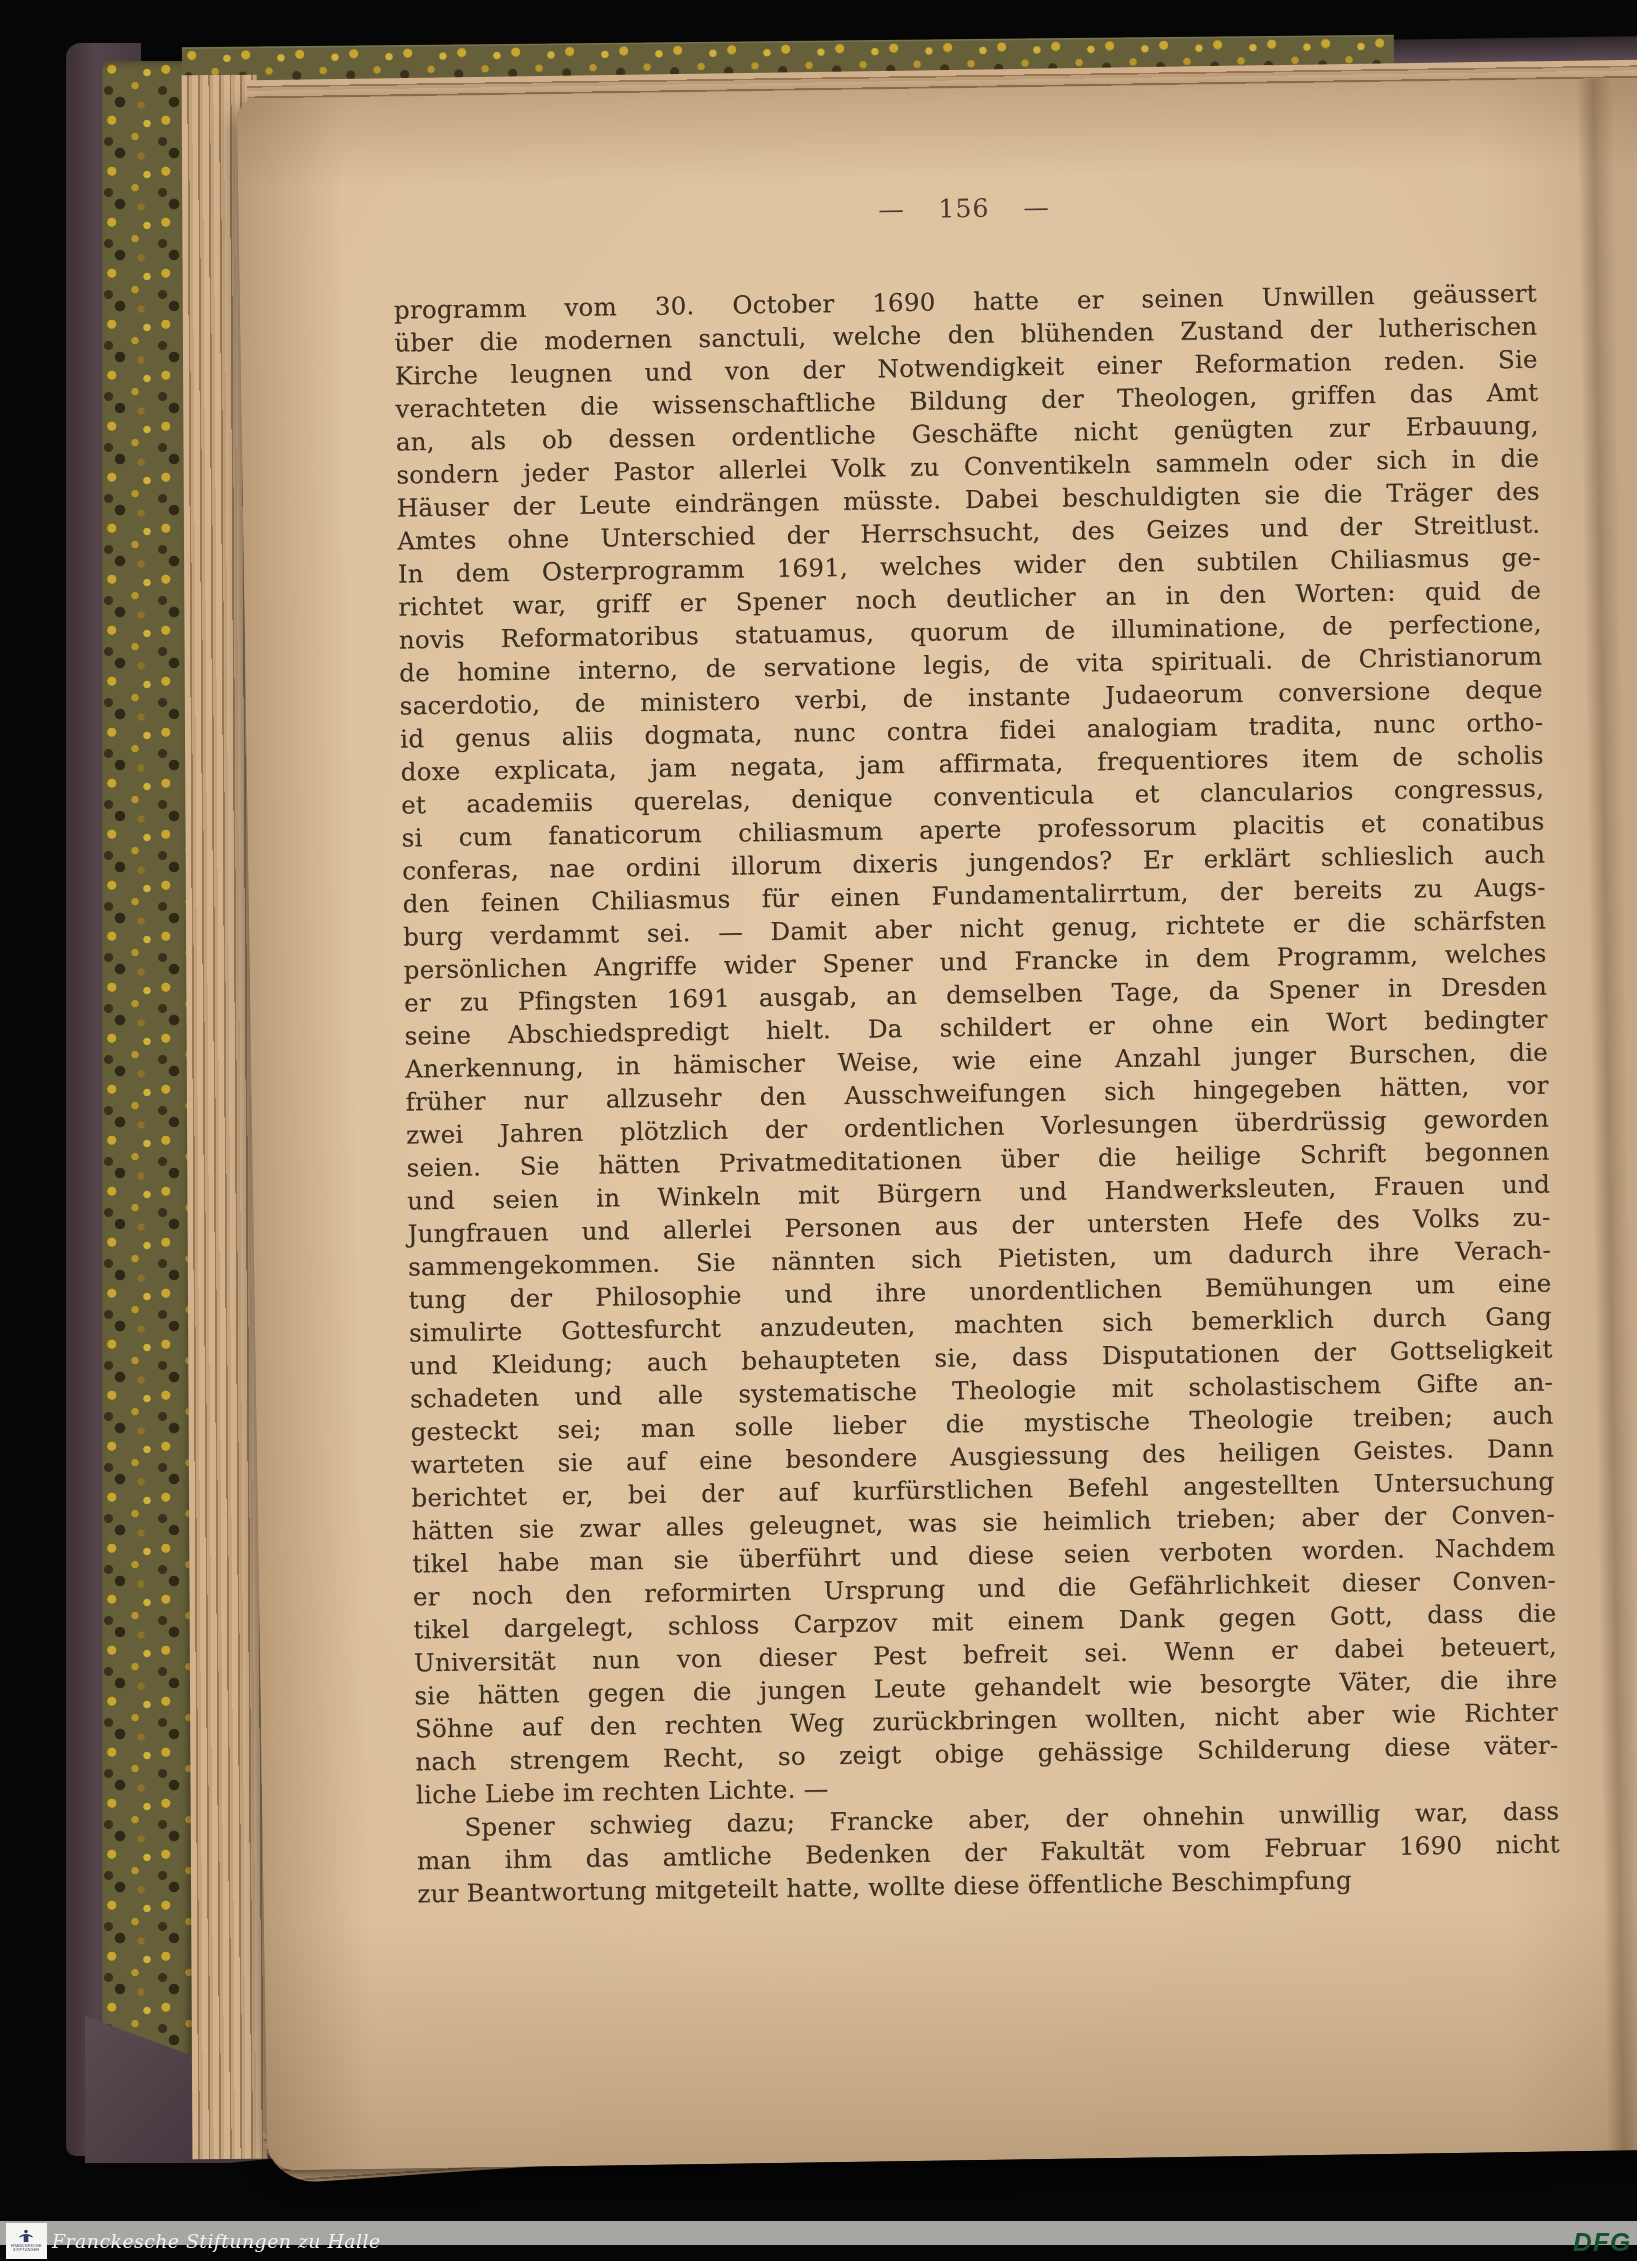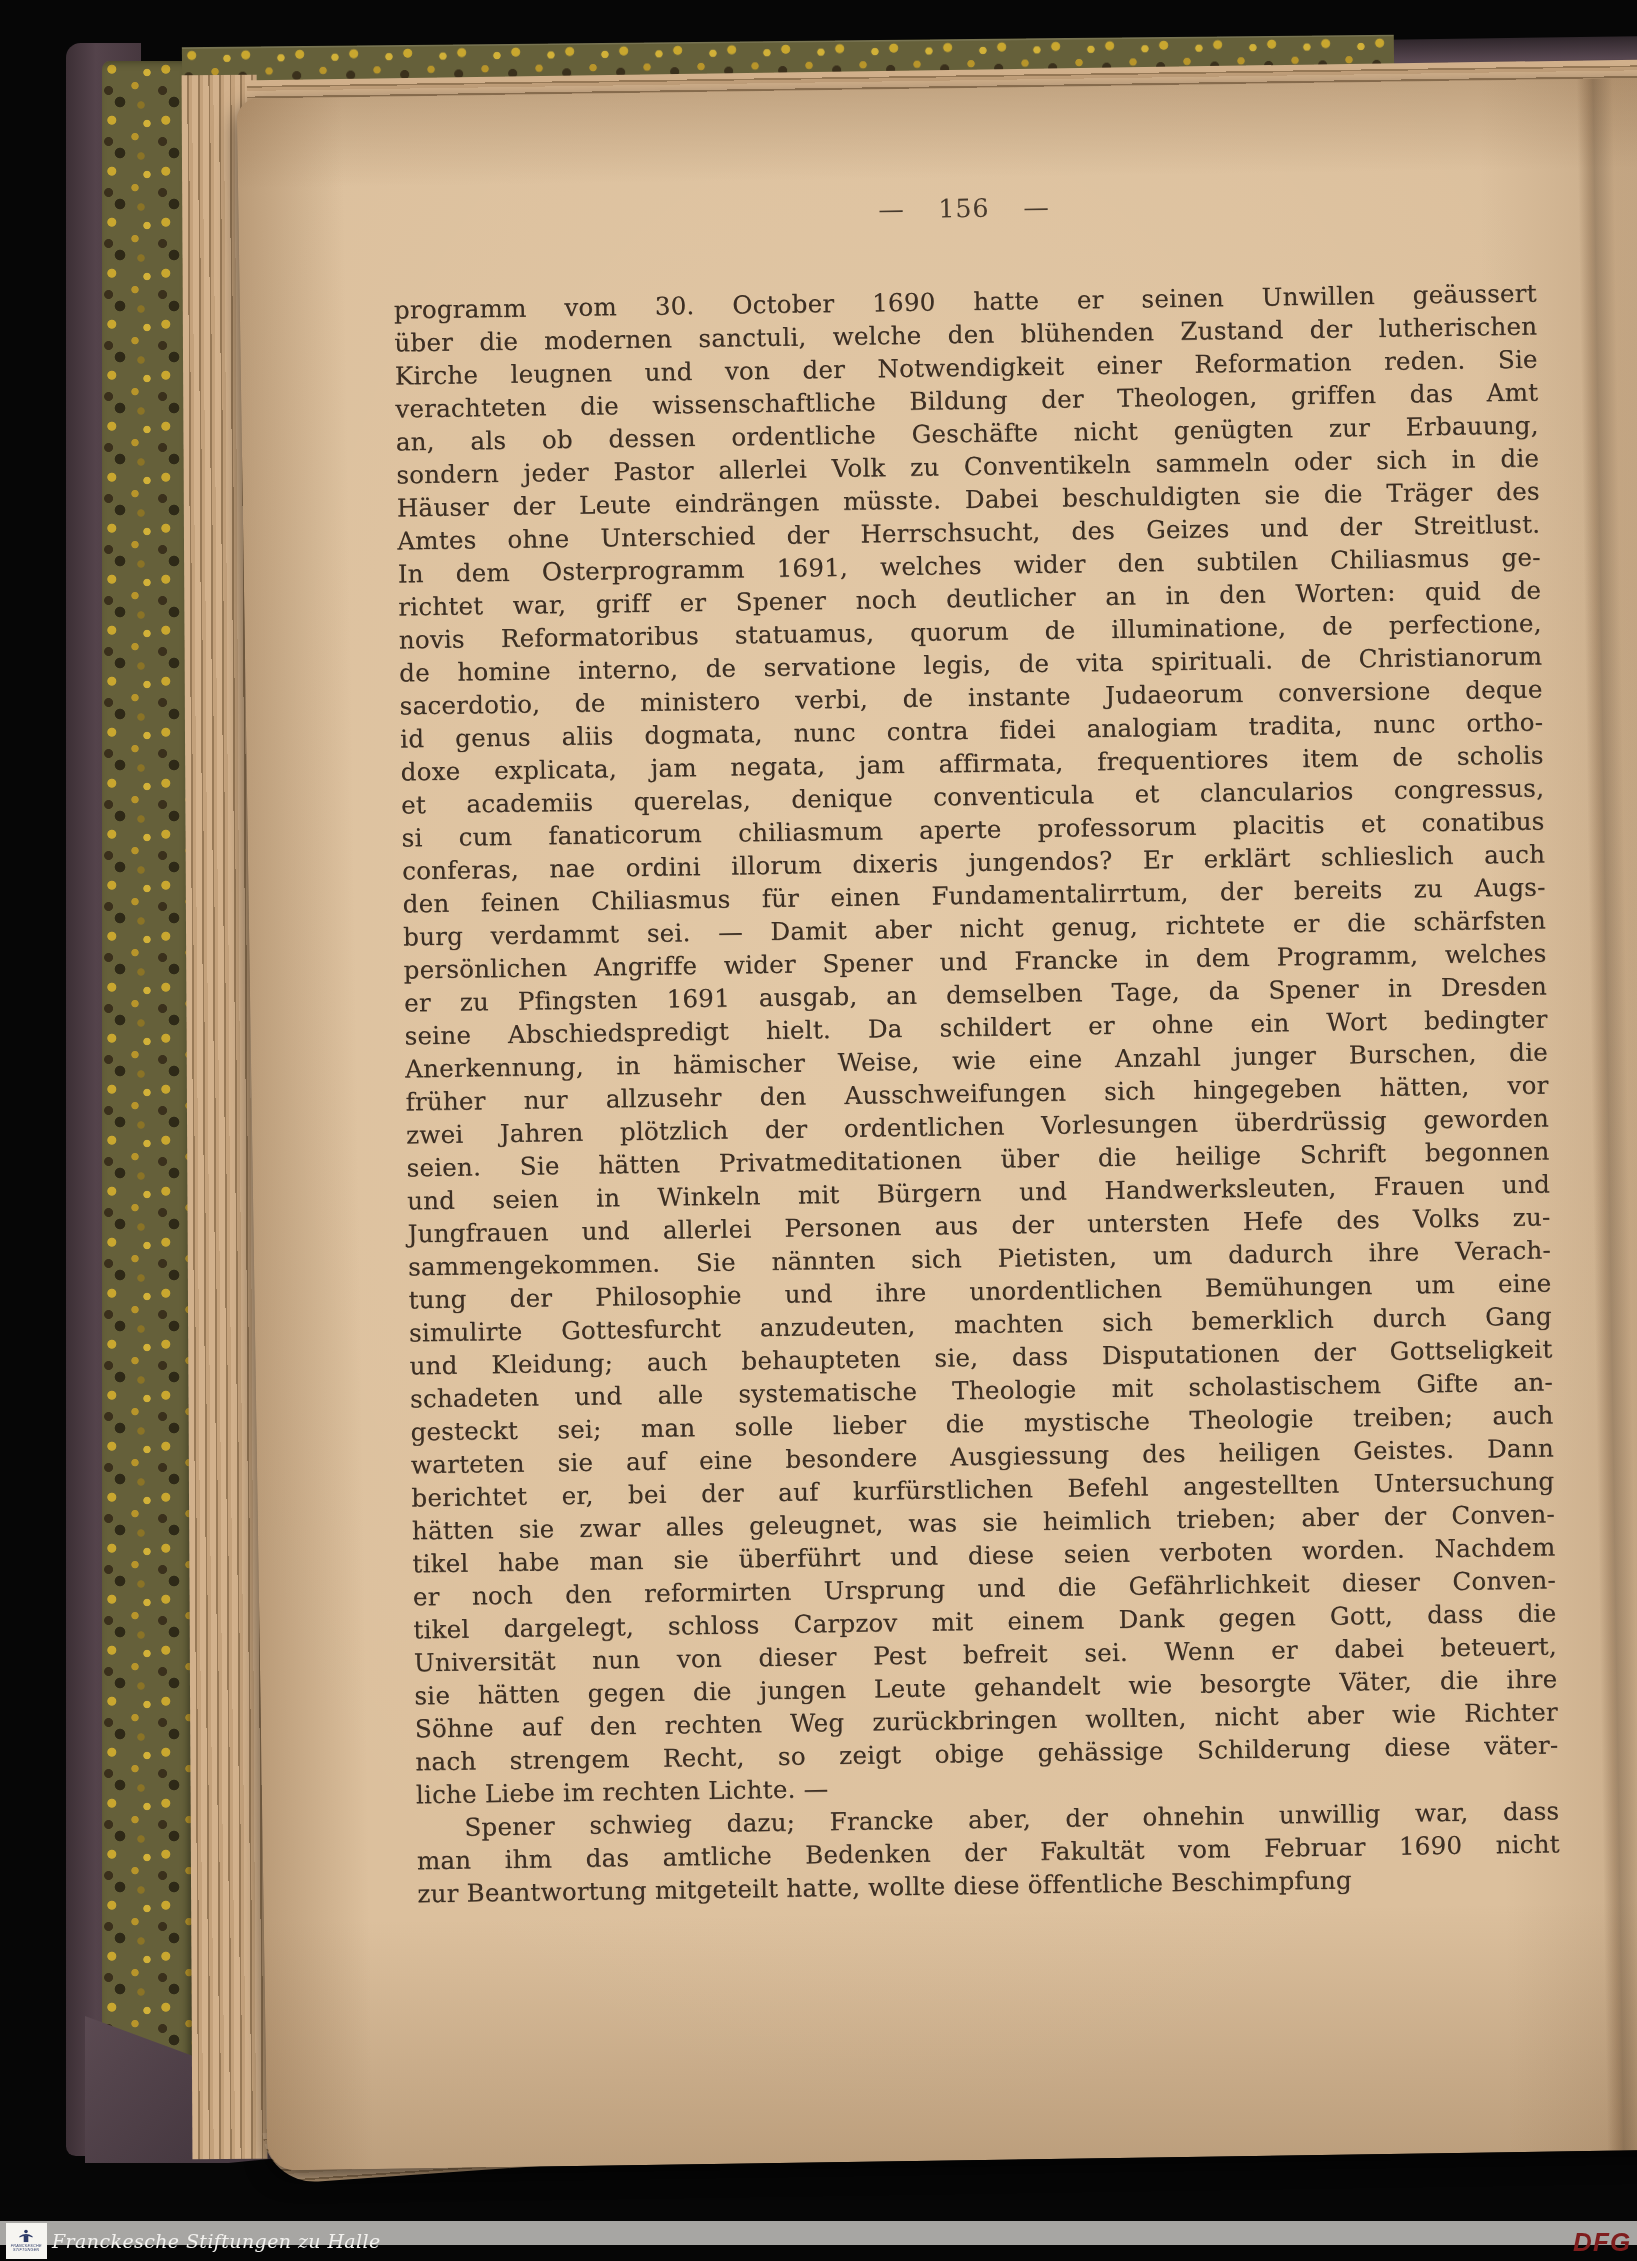--- a/index.html
+++ b/index.html
@@ -106,21 +106,21 @@
   #logo-box .logo-line{
     font-family:"Liberation Sans", sans-serif;font-size:3.8px;line-height:4.4px;
     color:#2c3a68;letter-spacing:0.2px;white-space:nowrap;
   }
   #institution-name{
     position:absolute;left:52px;top:0;height:40px;line-height:40px;
     color:#f2f1ee;font-family:"DejaVu Serif", serif;font-size:19px;letter-spacing:0.4px;
   }
   #dfg-logo{
     position:absolute;right:6.6px;top:0;height:40px;line-height:42px;
-    color:#7f1d1d;font-family:"Liberation Sans", sans-serif;
+    color:#14532d;font-family:"Liberation Sans", sans-serif;
     font-size:26px;font-weight:800;letter-spacing:1.2px;
   }
 </style>
 </head>
 <body>
 
 <div id="stage">
 
   <div id="cloth-left" class="cloth"></div>
   <div id="cloth-top-right" class="cloth"></div>

